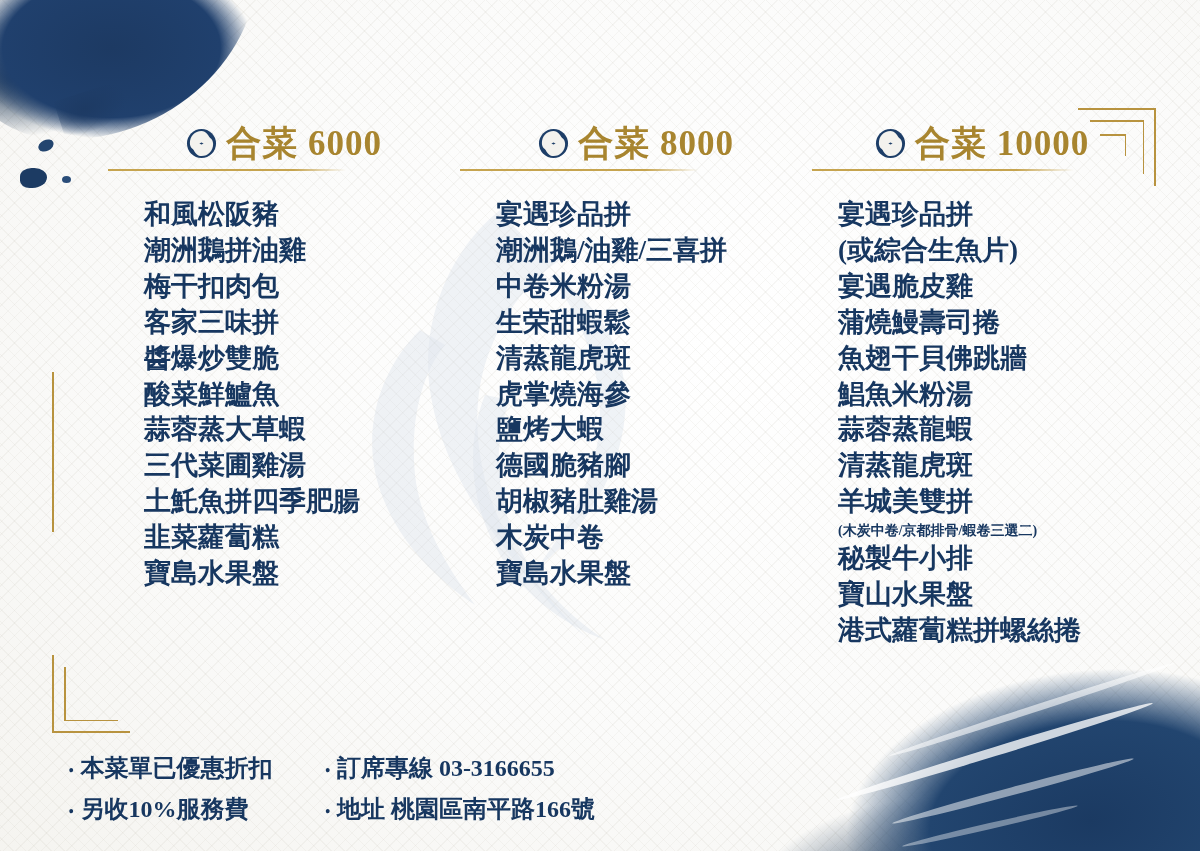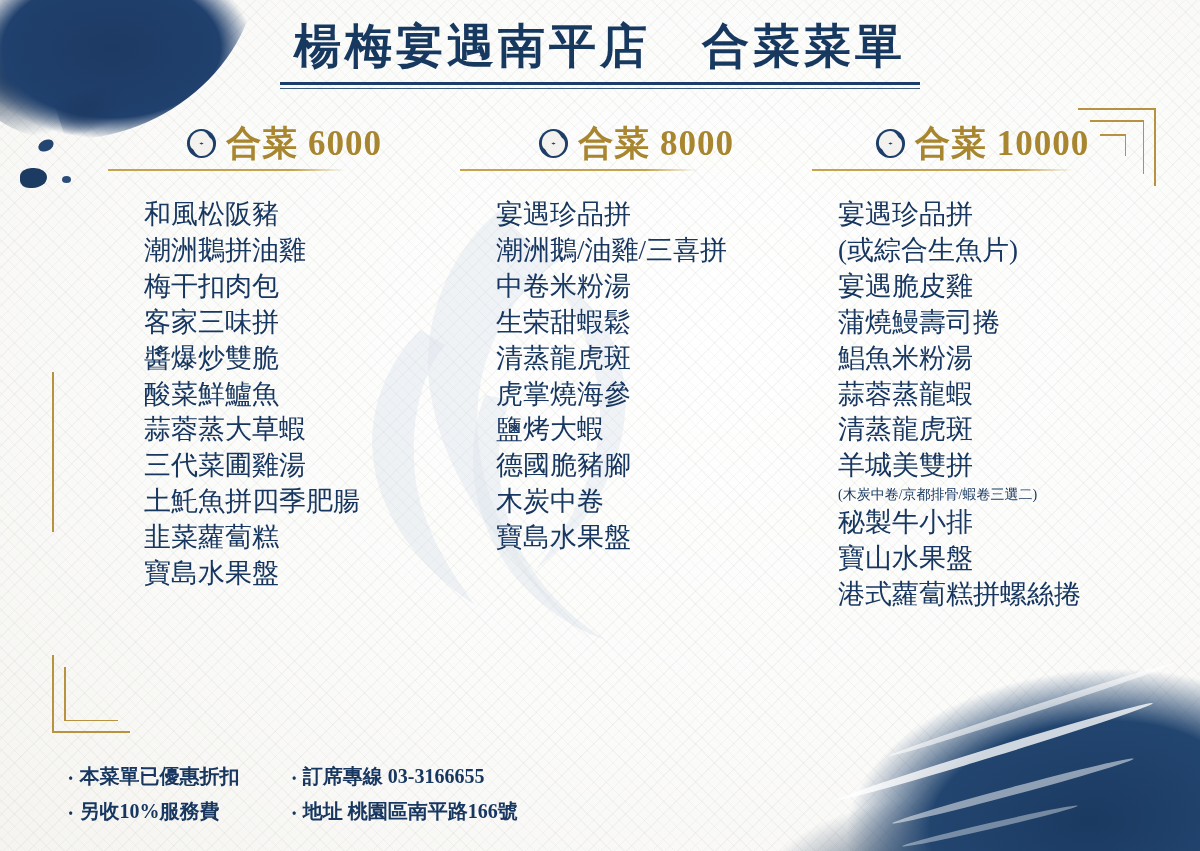--- a/index.html
+++ b/index.html
@@ -220,41 +220,41 @@
   .col-2 .col-underline { width: 262px; }
 
   .items {
     margin-top: 26px;
     padding-left: 36px;
   }
   .col-2 .items { padding-left: 26px; }
 
   .item {
     font-size: 27px;
-    font-weight: normal;
+    font-weight: bold;
     color: #173760;
     line-height: 1.33;
     white-space: nowrap;
   }
   .item.sub {
     font-size: 14px;
     line-height: 1.5;
   }
 
   
   .footer {
     position: absolute;
     left: 68px;
     bottom: 26px;
     display: flex;
     gap: 52px;
   }
   .note-col { display: flex; flex-direction: column; gap: 7px; }
   .note {
-    font-size: 20px;
+    font-size: 24px;
     font-weight: bold;
     color: #173760;
     white-space: nowrap;
   }
   .note .dot {
     color: #173760;
     margin-right: 6px;
   }
 </style>
 </head>
@@ -277,27 +277,20 @@
 
   <svg class="watermark" viewBox="0 0 420 470">
     <g fill="#c9d4e2" fill-opacity="0.55">
       <path d="M200 30 C150 70 120 140 130 210 C140 280 180 340 230 400 C250 425 270 445 290 460 C255 430 215 380 195 330 C175 280 170 220 190 170 C205 130 230 100 260 80 C235 70 215 50 200 30 Z"></path>
       <path d="M120 150 C80 190 60 250 80 310 C95 355 130 395 175 425 C145 385 120 340 115 295 C110 245 120 195 145 165 Z"></path>
       <path d="M250 95 C300 120 330 175 325 235 C320 295 285 350 235 390 C275 340 300 285 300 235 C300 185 280 135 250 95 Z"></path>
       <path d="M185 215 C165 265 170 325 200 375 C225 417 265 445 305 460 C260 430 225 390 210 345 C195 300 195 255 210 220 Z"></path>
     </g>
   </svg>
 
-  <div class="title-block">
-    <div class="title">楊梅宴遇南平店　合菜菜單</div>
-    <div class="title-rule-wrap">
-      <div class="title-rule-thick"></div>
-      <div class="title-rule-thin"></div>
-    </div>
-  </div>
 
   <div class="corner corner-tr">
     <i class="h1"></i>
       <i class="v1"></i>
       <i class="h2"></i>
       <i class="v2"></i>
       <i class="h3"></i>
       <i class="v3"></i>
   </div>
   <div class="corner corner-bl">
@@ -347,40 +340,42 @@
       <div class="col-underline"></div>
       <div class="items">
         <div class="item">宴遇珍品拼</div>
         <div class="item">潮洲鵝/油雞/三喜拼</div>
         <div class="item">中卷米粉湯</div>
         <div class="item">生荣甜蝦鬆</div>
         <div class="item">清蒸龍虎斑</div>
         <div class="item">虎掌燒海參</div>
         <div class="item">鹽烤大蝦</div>
         <div class="item">德國脆豬腳</div>
+        <div class="item">胡椒豬肚雞湯</div>
         <div class="item">木炭中卷</div>
         <div class="item">寶島水果盤</div>
       </div>
     </div>
 
     <div class="col col-2">
       <div class="col-head">
         <svg class="swirl" viewBox="0 0 32 32">
           <circle cx="16" cy="16" r="15" fill="#1d3e68"></circle>
           <path d="M16 3 C9 3 4 8.5 4 15.5 C4 20 7 23 11 23 C14 23 16 21 16 18.5 C16 17 15 16 13.7 16 C18 14 22 13 26 14 C24 7.5 20.5 3 16 3 Z" fill="#f3f2ee"></path>
           <path d="M16 29 C23 29 28 23.5 28 16.5 C28 12 25 9 21 9 C18 9 16 11 16 13.5 C16 15 17 16 18.3 16 C14 18 10 19 6 18 C8 24.5 11.5 29 16 29 Z" fill="#f3f2ee"></path>
         </svg>
         <div class="col-title">合菜 10000</div>
       </div>
       <div class="col-underline"></div>
       <div class="items">
         <div class="item">宴遇珍品拼</div>
         <div class="item">(或綜合生魚片)</div>
         <div class="item">宴遇脆皮雞</div>
         <div class="item">蒲燒鰻壽司捲</div>
+        <div class="item">魚翅干貝佛跳牆</div>
         <div class="item">鯧魚米粉湯</div>
         <div class="item">蒜蓉蒸龍蝦</div>
         <div class="item">清蒸龍虎斑</div>
         <div class="item">羊城美雙拼</div>
         <div class="item sub">(木炭中卷/京都排骨/蝦卷三選二)</div>
         <div class="item">秘製牛小排</div>
         <div class="item">寶山水果盤</div>
         <div class="item">港式蘿蔔糕拼螺絲捲</div>
       </div>
     </div>

